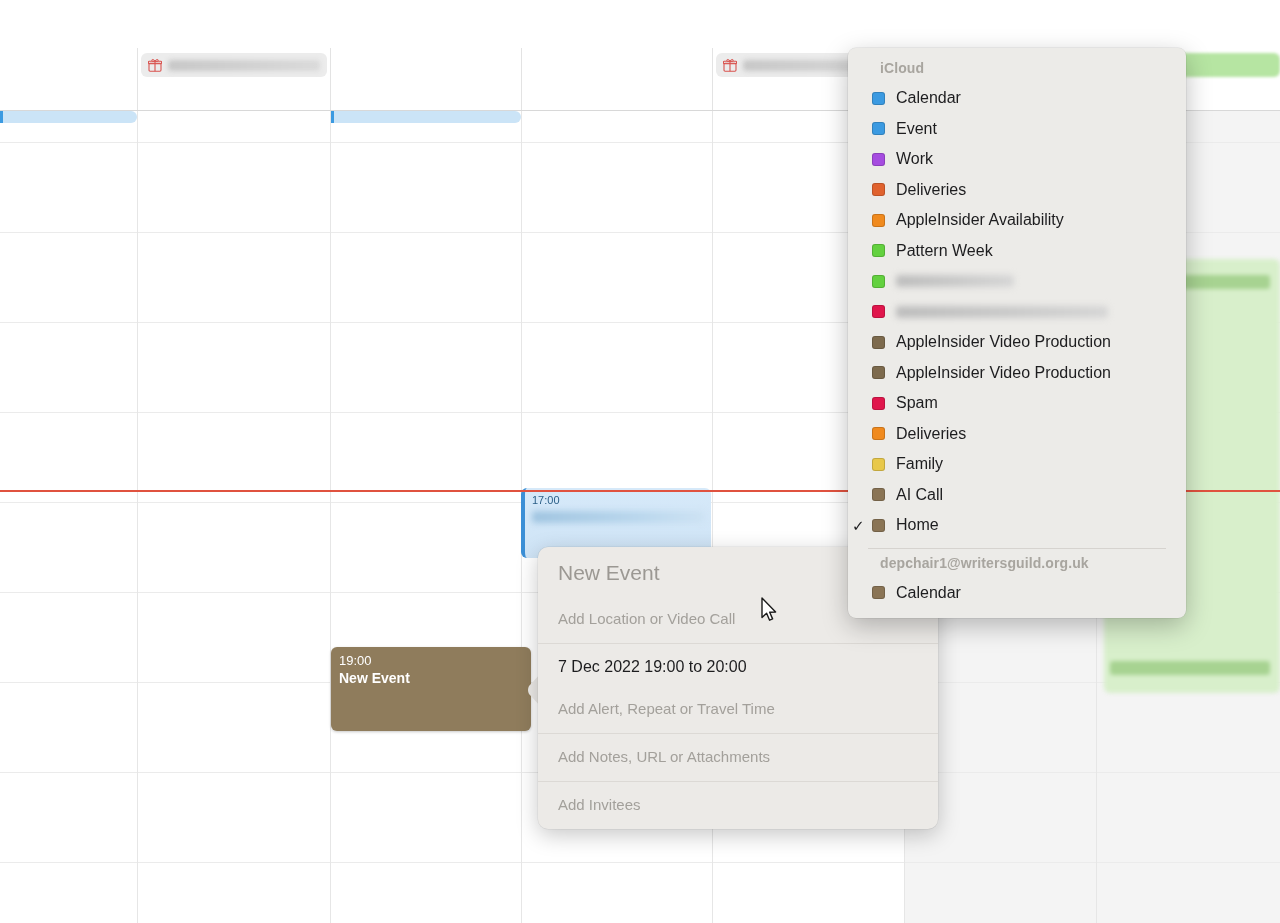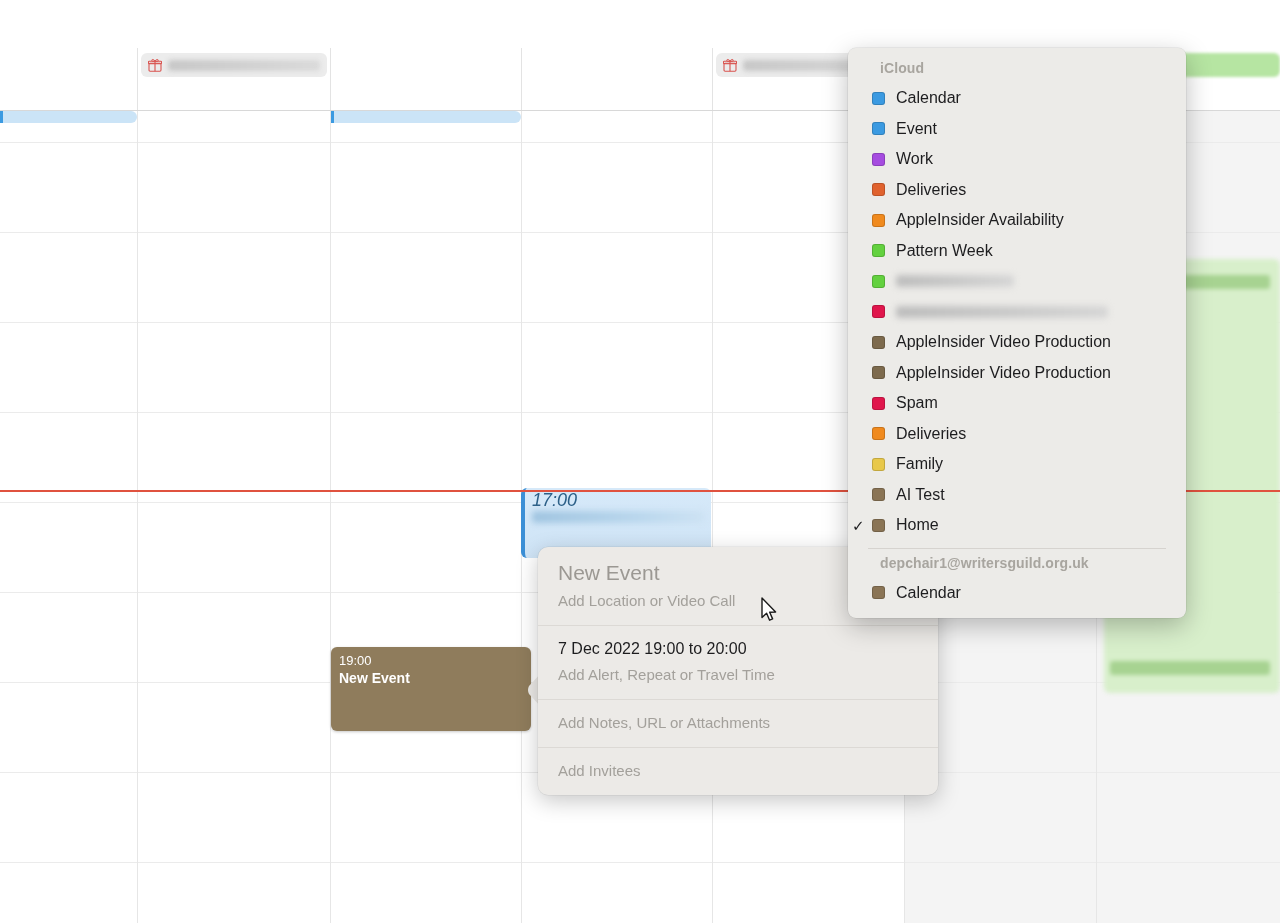--- a/index.html
+++ b/index.html
@@ -77,21 +77,21 @@
   .ev{ position:absolute; border-radius:6px; overflow:hidden; }
   .ev-blue-top{
     background:#cbe4f7; border-left:3px solid #3b9ae1;
     border-top-left-radius:0; border-bottom-left-radius:0;
   }
   .ev-blue{
     background:linear-gradient(180deg,#d6e9f9 0%,#cfe4f6 100%);
     border-left:4px solid #3b8fd6;
     padding:4px 6px 4px 7px;
   }
-  .ev-blue .ev-time{ font-size:18px; color:#2b5f87; line-height:17px;font-style:italic; }
+  .ev-blue .ev-time{ font-size:11px; color:#2b5f87; line-height:17px; }
   .ev-blue .ev-title-blur{
     margin-top:2px; height:12px; border-radius:3px;
     background:linear-gradient(90deg,#9fc4e0,#b8d6ec 60%,#cde2f3);
     filter:blur(3px);
   }
   .ev-brown{
     background:#8f7c5c; color:#ffffff; padding:6px 8px;
     box-shadow:0 1px 3px rgba(0,0,0,.22);
   }
   .ev-brown .ev-time{ font-size:13px; line-height:16px; font-weight:400; }
@@ -108,23 +108,23 @@
     background:#eceae7; border-radius:10px;
     box-shadow:0 6px 22px rgba(0,0,0,.22), 0 0 0 .5px rgba(0,0,0,.08);
     z-index:20; overflow:hidden;
   }
   .pop-notch{
     position:absolute; left:528px; top:672px; width:14px; height:36px; z-index:19;
   }
   .pop-sec{ padding:12px 20px 13px 20px; border-bottom:1px solid #dcd9d5; }
   .pop-sec:last-child{ border-bottom:none; }
   .pop-title{ font-size:21px; color:#9b9893; line-height:27px; }
-  .pop-sub{ font-size:15px; color:#a3a09b; line-height:22px; margin-top:4px; }
+  .pop-sub{ font-size:15px; color:#a3a09b; line-height:22px; margin-top:22px; }
   .pop-date{ font-size:16px; color:#1d1d1f; line-height:22px; }
-  .pop-line{ font-size:15px; color:#a3a09b; line-height:22px; margin-top:4px; }
+  .pop-line{ font-size:15px; color:#a3a09b; line-height:22px; margin-top:20px; }
   .pop-single{ font-size:15px; color:#a3a09b; line-height:22px; }
 
   
   .dropdown{
     position:absolute; left:848px; top:48px; width:338px;
     background:#ecebe8; border-radius:8px;
     box-shadow:0 8px 26px rgba(0,0,0,.26), 0 0 0 .5px rgba(0,0,0,.10);
     z-index:30; padding:8px 0 10px 0;
   }
   .dd-group{
@@ -326,21 +326,21 @@
       <span class="dd-label">Deliveries</span>
     </div>
     <div class="dd-item">
       <span class="dd-check"></span>
       <span class="dd-swatch" style="background:#e8c84a"></span>
       <span class="dd-label">Family</span>
     </div>
     <div class="dd-item">
       <span class="dd-check"></span>
       <span class="dd-swatch" style="background:#8a7455"></span>
-      <span class="dd-label">AI Test</span>
+      <span class="dd-label">AI Call</span>
     </div>
     <div class="dd-item">
       <span class="dd-check">✓</span>
       <span class="dd-swatch" style="background:#8a7455"></span>
       <span class="dd-label">Home</span>
     </div>
 
     <div class="dd-sep"></div>
 
     <div class="dd-group">depchair1@writersguild.org.uk</div>

